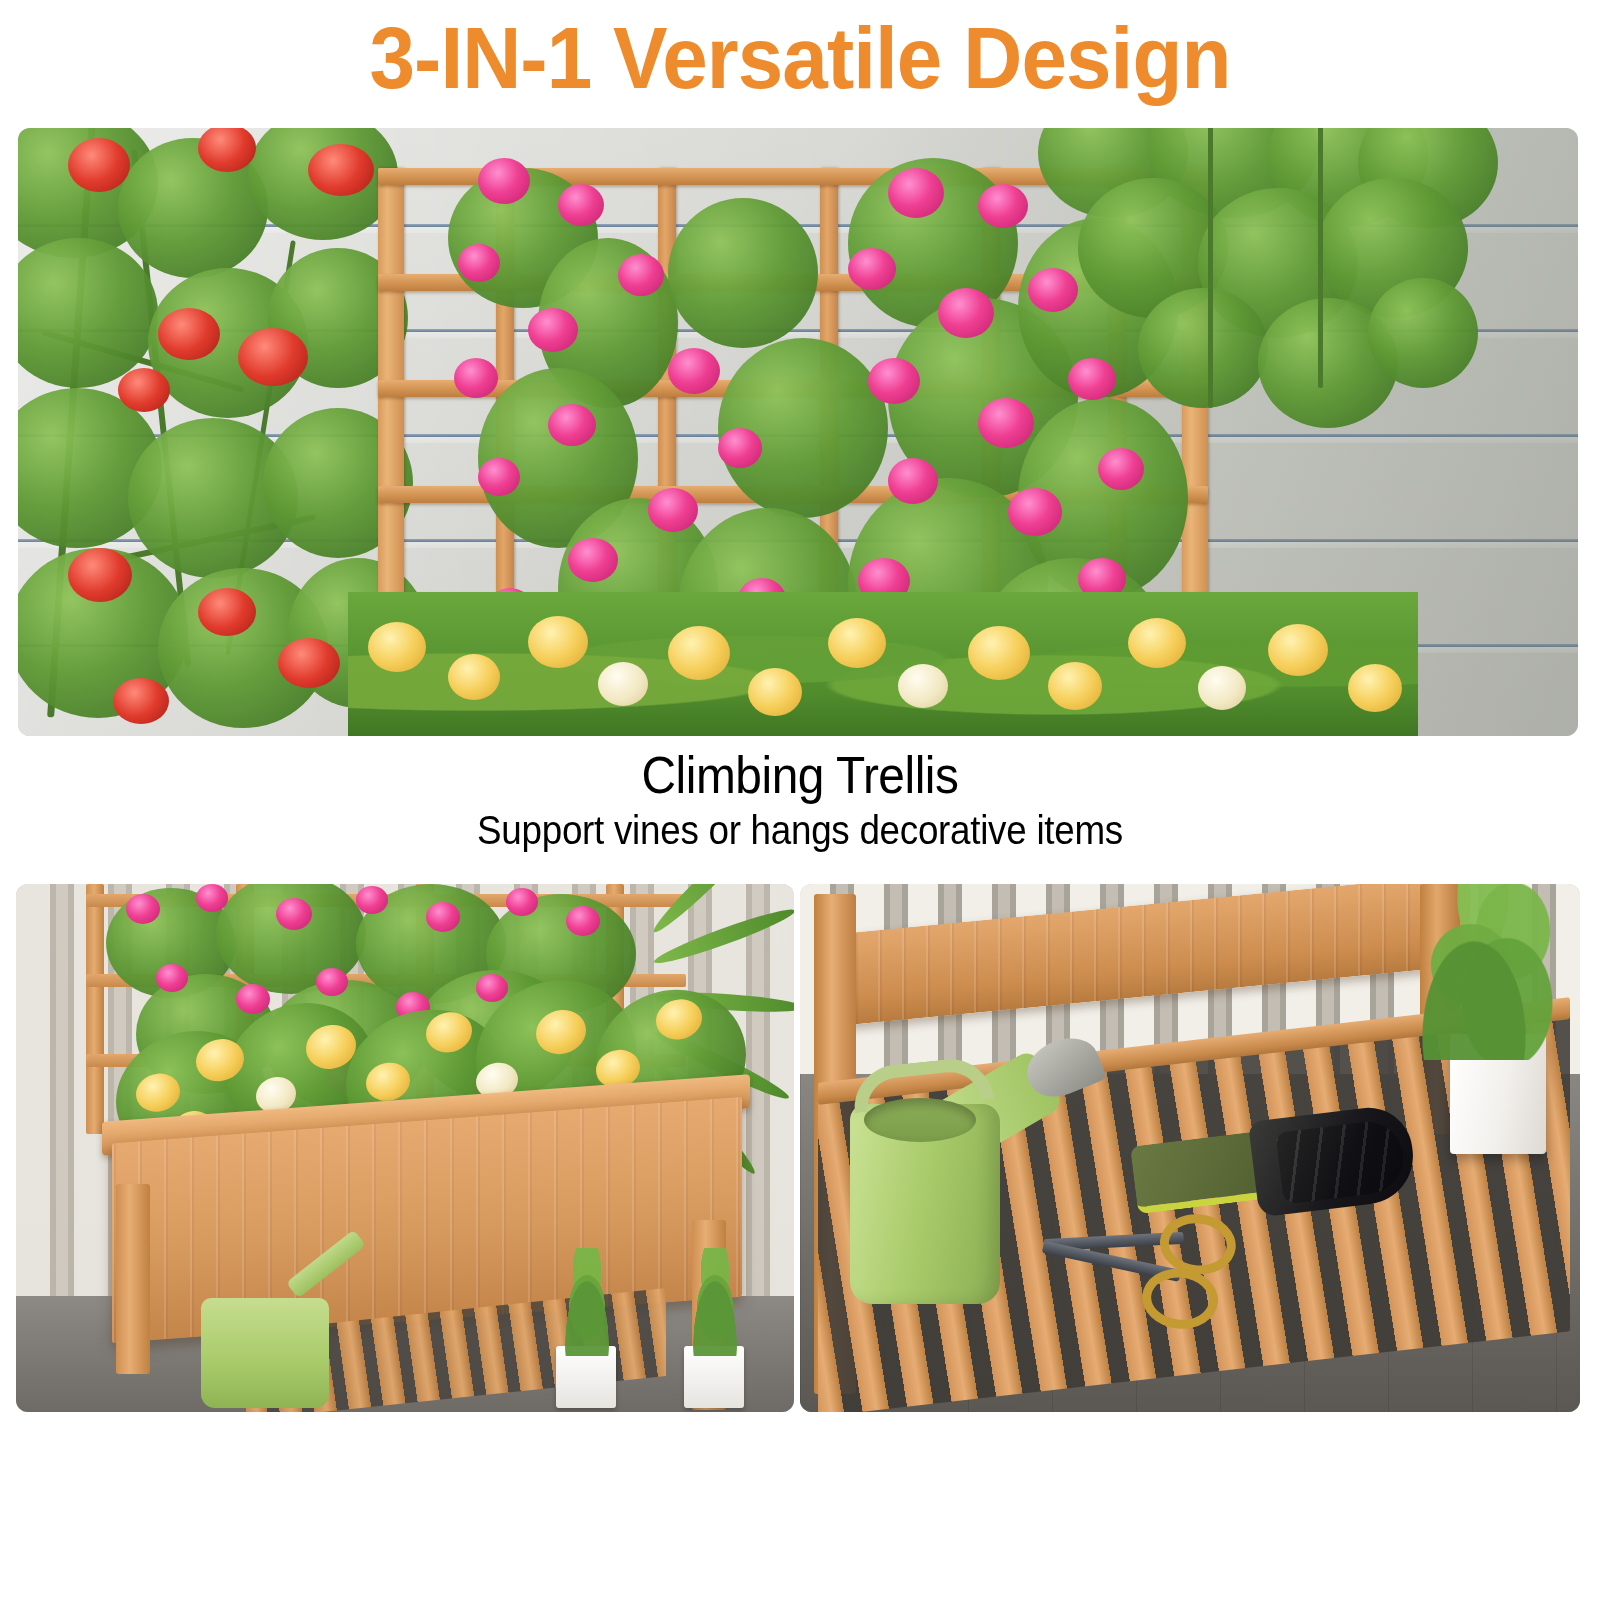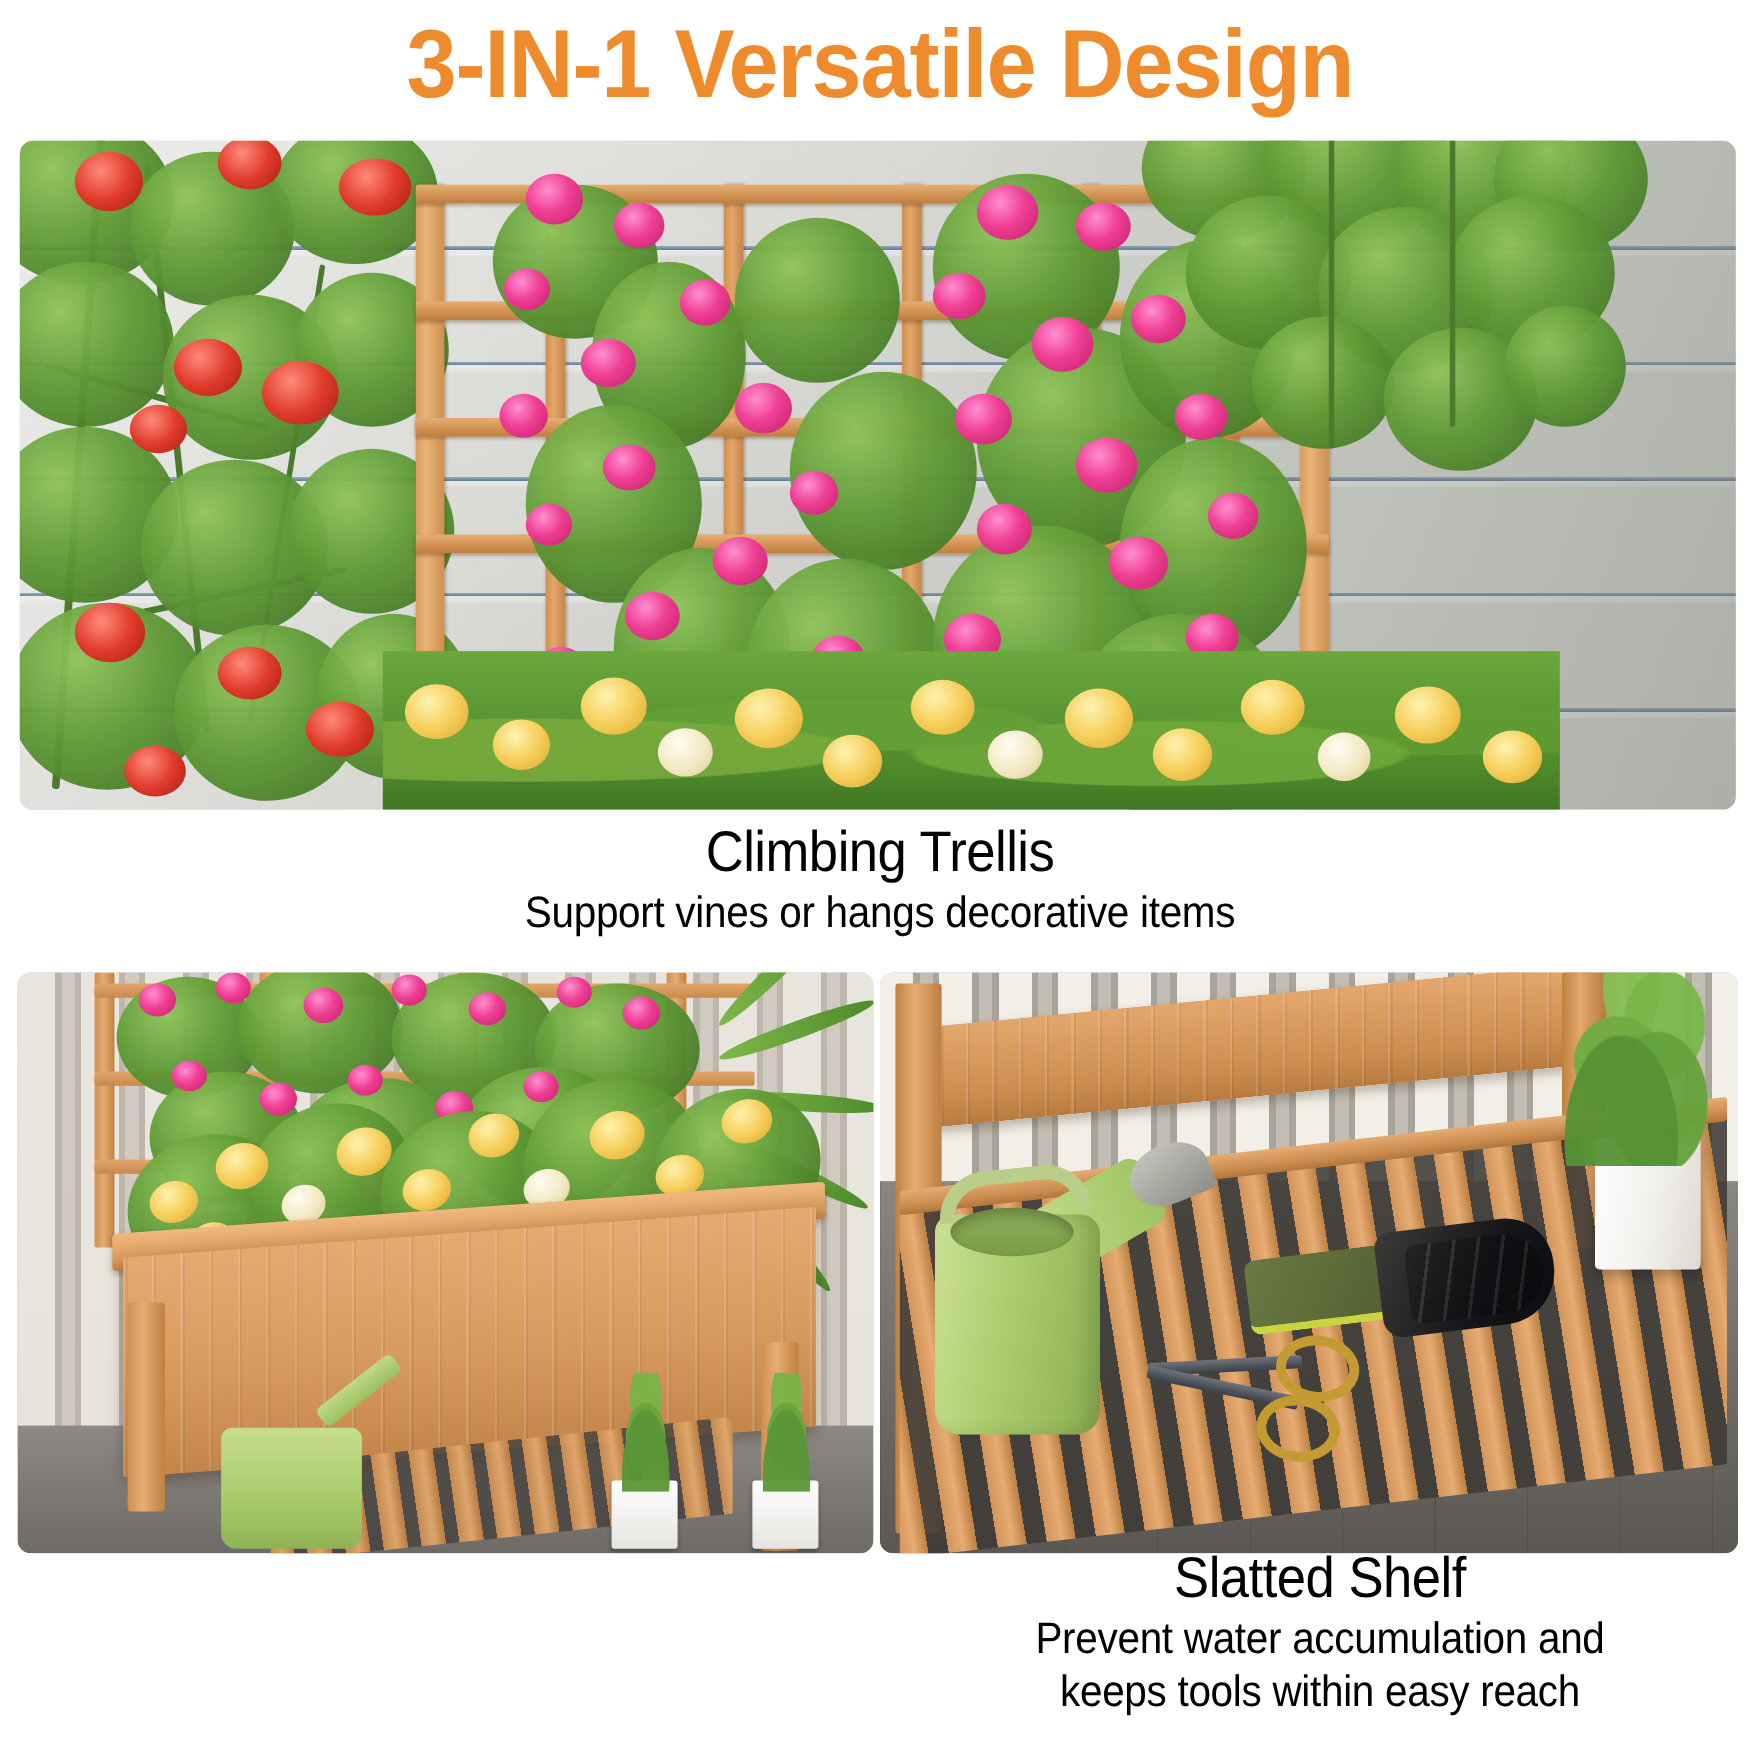--- a/index.html
+++ b/index.html
@@ -541,19 +541,14 @@
 
     <div class="gloves">
       <div class="glove-cuff"></div>
       <div class="glove-fingers"></div>
     </div>
 
     <div class="pot-big"></div>
     <div class="rosemary-big"></div>
   </div>
 
-  <div class="caption" id="cap-shelf">
-    <div class="cap-title">Slatted Shelf</div>
-    <div class="cap-sub">Prevent water accumulation and</div>
-    <div class="cap-sub">keeps tools within easy reach</div>
-  </div>
 
 </div>
 
 </body></html>

